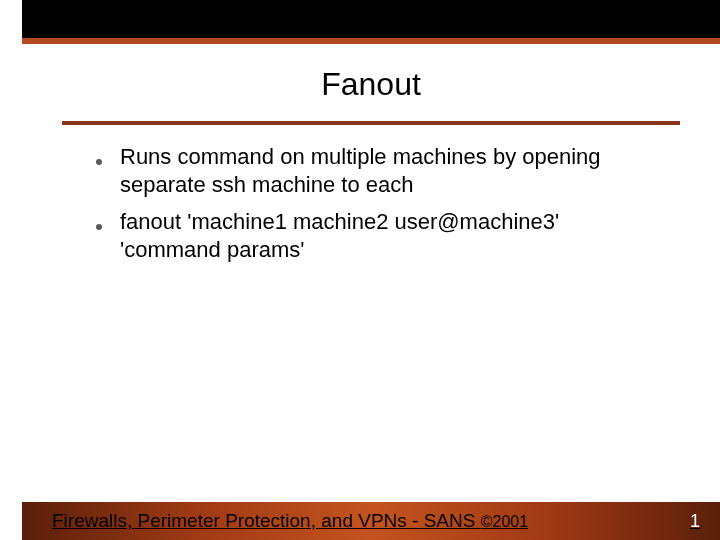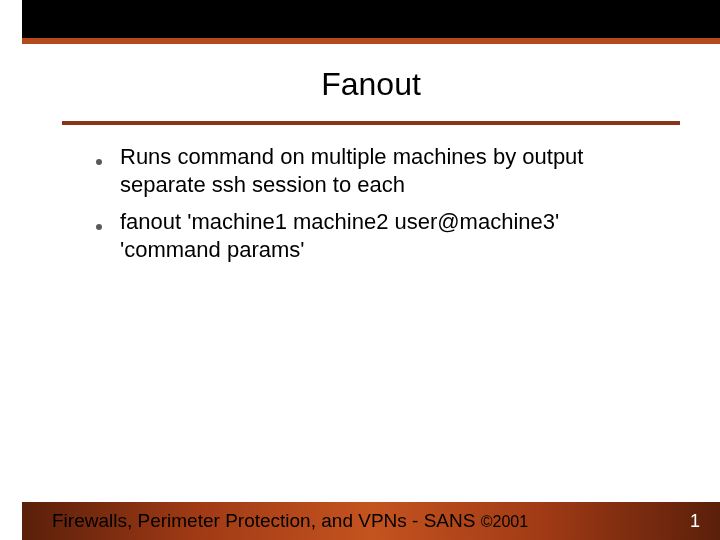--- a/index.html
+++ b/index.html
@@ -63,20 +63,21 @@
     background: #5a5a5a;
     border-radius: 50%;
   }
   .footer {
     height: 38px;
     background: linear-gradient(to right, #5a1f0a 0%, #a03a15 25%, #c4531f 50%, #a03a15 75%, #5a1f0a 100%);
     display: flex;
     align-items: center;
     justify-content: space-between;
     padding: 0 20px 0 30px;
+    text-decoration: underline;
   }
   .footer-text {
     color: #000;
     font-size: 19px;
   }
   .footer-copy {
     font-size: 16px;
   }
   .page-num {
     color: #fff;
@@ -89,21 +90,21 @@
 <div class="slide">
   <div class="top-bar"></div>
 
   <div class="title-wrap">
     <h1 class="title">Fanout</h1>
   </div>
   <div class="title-underline"></div>
 
   <div class="content">
     <ul class="bullets">
-      <li>Runs command on multiple machines by output separate ssh session to each</li>
+      <li>Runs command on multiple machines by opening separate ssh machine to each</li>
       <li>fanout 'machine1 machine2 user@machine3' 'command params'</li>
     </ul>
   </div>
 
   <div class="footer">
     <div>
       <span class="footer-text">Firewalls, Perimeter Protection, and VPNs - SANS </span><span class="footer-text footer-copy">©2001</span>
     </div>
     <span class="page-num">1</span>
   </div>

